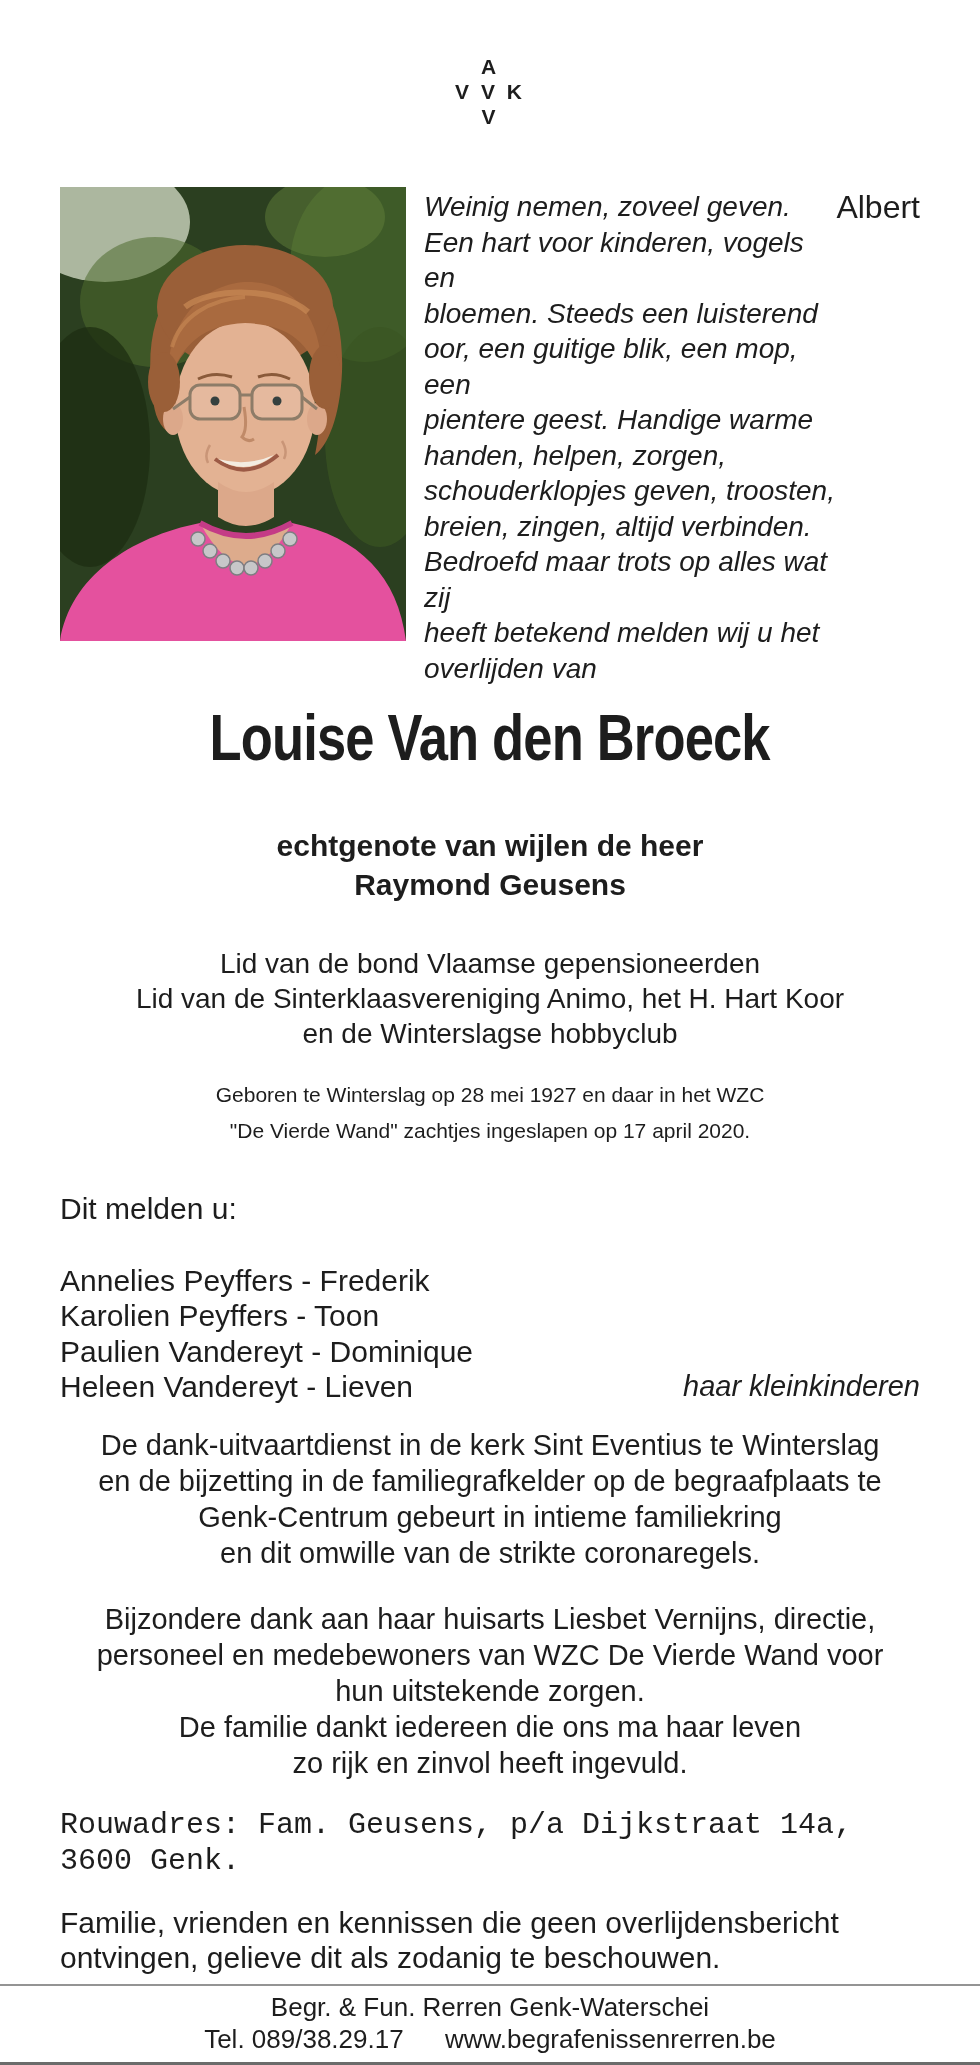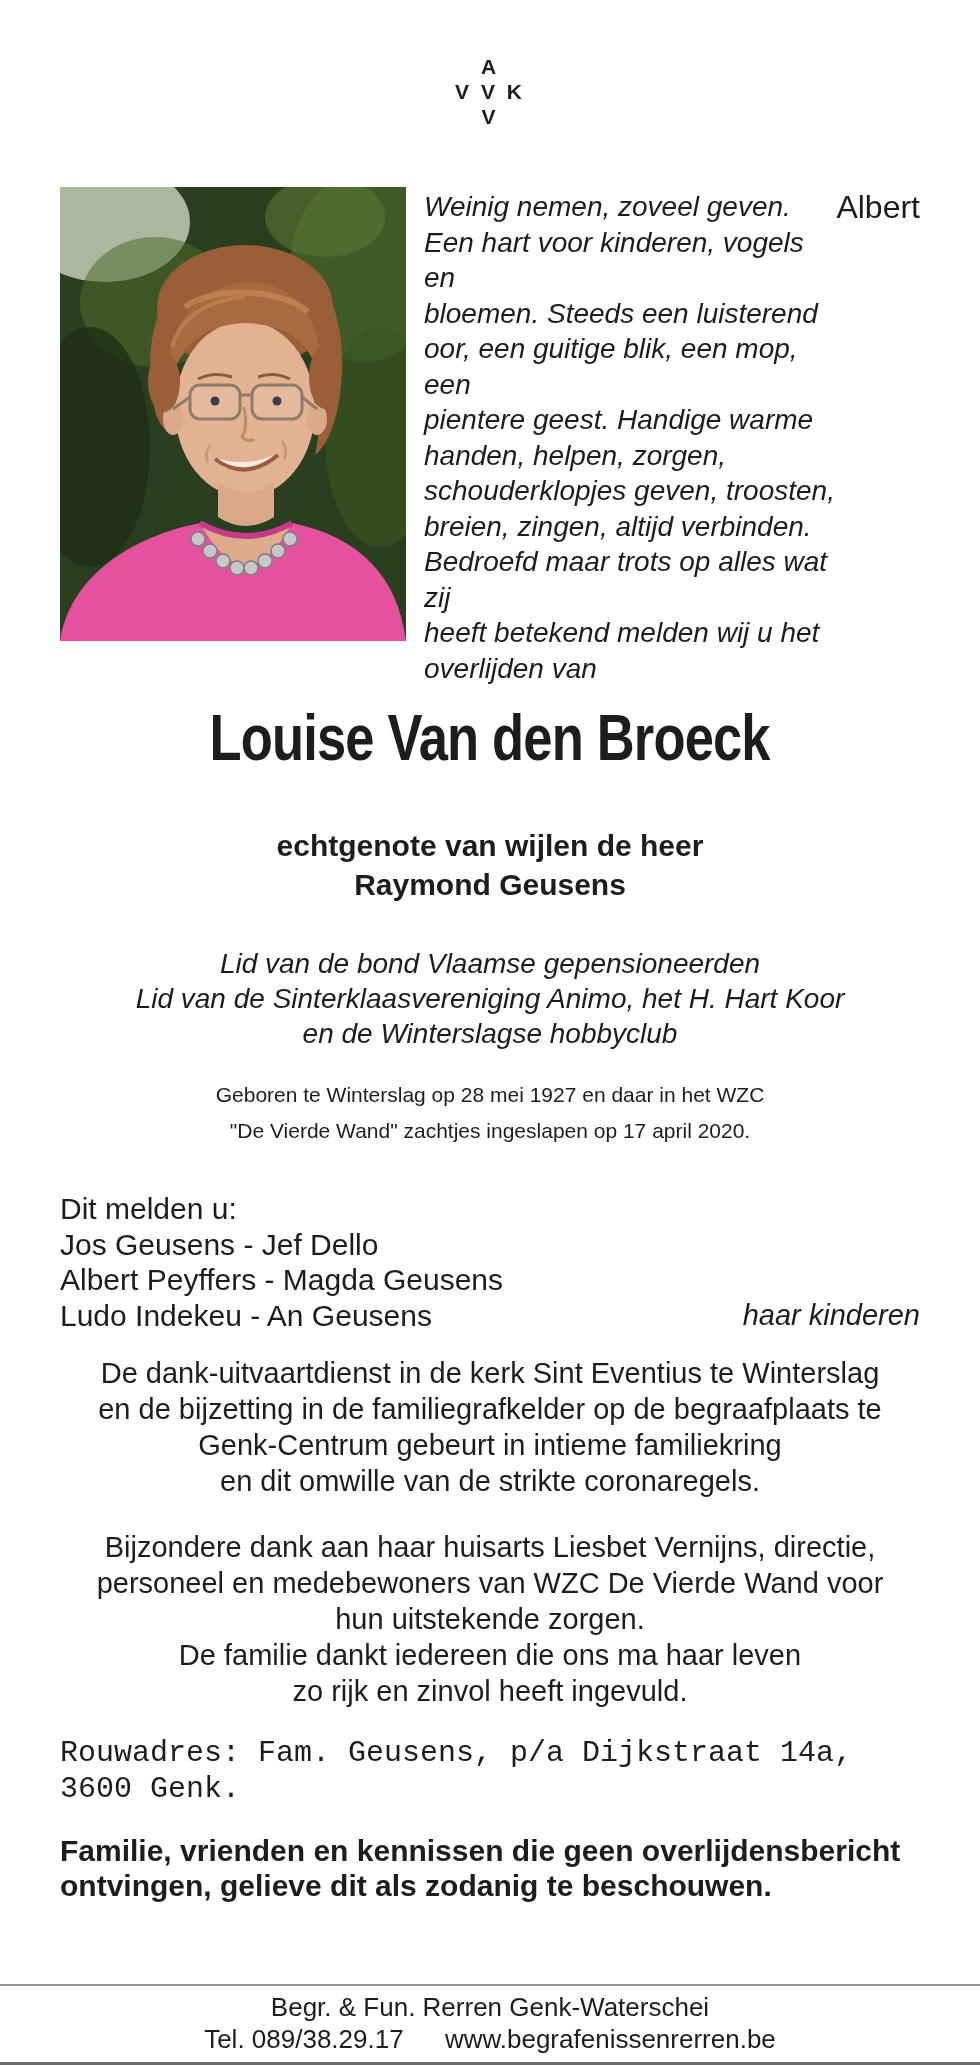--- a/index.html
+++ b/index.html
@@ -20,35 +20,35 @@
   .photo-frame { flex:0 0 346px; width:346px; height:454px; }
   .intro-col { flex:1; display:flex; flex-direction:row; justify-content:space-between; padding-top:2px; }
   .poem { font-style:italic; font-size:28px; line-height:35.5px; white-space:pre-line; }
   .salutation { font-size:32px; line-height:36px; margin-bottom:4px; }
 
   .name { text-align:center; margin-top:18px; font-weight:700; font-size:64px; line-height:68px; white-space:nowrap; }
   .name span { display:inline-block; transform:scaleX(0.82); transform-origin:center; letter-spacing:-1px; }
 
   .relation { text-align:center; margin-top:54px; font-weight:700; font-size:30px; line-height:39px; white-space:pre-line; }
 
-  .memberships { text-align:center; margin-top:42px; font-style:italic; font-size:28px; line-height:35px; white-space:pre-line; }
+  .memberships { text-align:center; margin-top:42px; font-size:28px; line-height:35px; white-space:pre-line; }
 
   .life-dates { text-align:center; margin-top:26px; font-size:21px; line-height:36px; white-space:pre-line; }
 
   .announcement { margin-top:42px; font-size:30px; line-height:35.5px; }
   .family-group { display:flex; justify-content:space-between; align-items:flex-end; }
   .family-lines { white-space:pre-line; }
   .family-label { font-style:italic; font-size:29px; line-height:35.5px; }
   .grandchildren { margin-top:36px; }
 
   .service { text-align:center; margin-top:22px; font-size:29px; line-height:36px; white-space:pre-line; }
   .thanks  { text-align:center; margin-top:30px; font-size:29px; line-height:36px; white-space:pre-line; }
 
   .rouwadres { margin-top:26px; font-size:30px; line-height:36px;font-family:Liberation Mono, monospace; }
-  .notice { margin-top:26px; font-size:30px; line-height:35px; white-space:pre-line;font-weight:bold; }
+  .notice { margin-top:26px; font-size:30px; line-height:35px; white-space:pre-line; }
 
   .footer {
     margin-top:auto; width:980px;
     border-top:2px solid #949494;
     border-bottom:3px solid #6b6b6b;
     text-align:center;
     padding:5px 0 7px 0;
     font-size:26px; line-height:32px;
   }
   .footer .phone { display:inline-block; margin-right:34px; }
@@ -152,25 +152,26 @@
 
   <div class="memberships">Lid van de bond Vlaamse gepensioneerden
 Lid van de Sinterklaasvereniging Animo, het H. Hart Koor
 en de Winterslagse hobbyclub</div>
 
   <div class="life-dates">Geboren te Winterslag op 28 mei 1927 en daar in het WZC
 "De Vierde Wand" zachtjes ingeslapen  op 17 april 2020.</div>
 
   <div class="announcement">
     <div>Dit melden u:</div>
-    <div class="family-group">
-      <div class="family-lines">Jos Geusens - Jef Dello
-Albert Peyffers - Magda Geusens
-Ludo Indekeu - An Geusens</div>
-      <div class="family-label">haar kinderen</div>
+    <div class="family-group grandchildren">
+      <div class="family-lines">Annelies Peyffers - Frederik
+Karolien Peyffers - Toon
+Paulien Vandereyt - Dominique
+Heleen Vandereyt - Lieven</div>
+      <div class="family-label">haar kleinkinderen</div>
     </div>
   </div>
 
   <div class="service">De dank-uitvaartdienst in de kerk Sint Eventius te Winterslag
 en de bijzetting in de familiegrafkelder op de begraafplaats te
 Genk-Centrum gebeurt in intieme familiekring
 en dit omwille van de strikte coronaregels.</div>
 
   <div class="thanks">Bijzondere dank aan haar huisarts Liesbet Vernijns, directie,
 personeel en medebewoners van WZC De Vierde Wand voor

